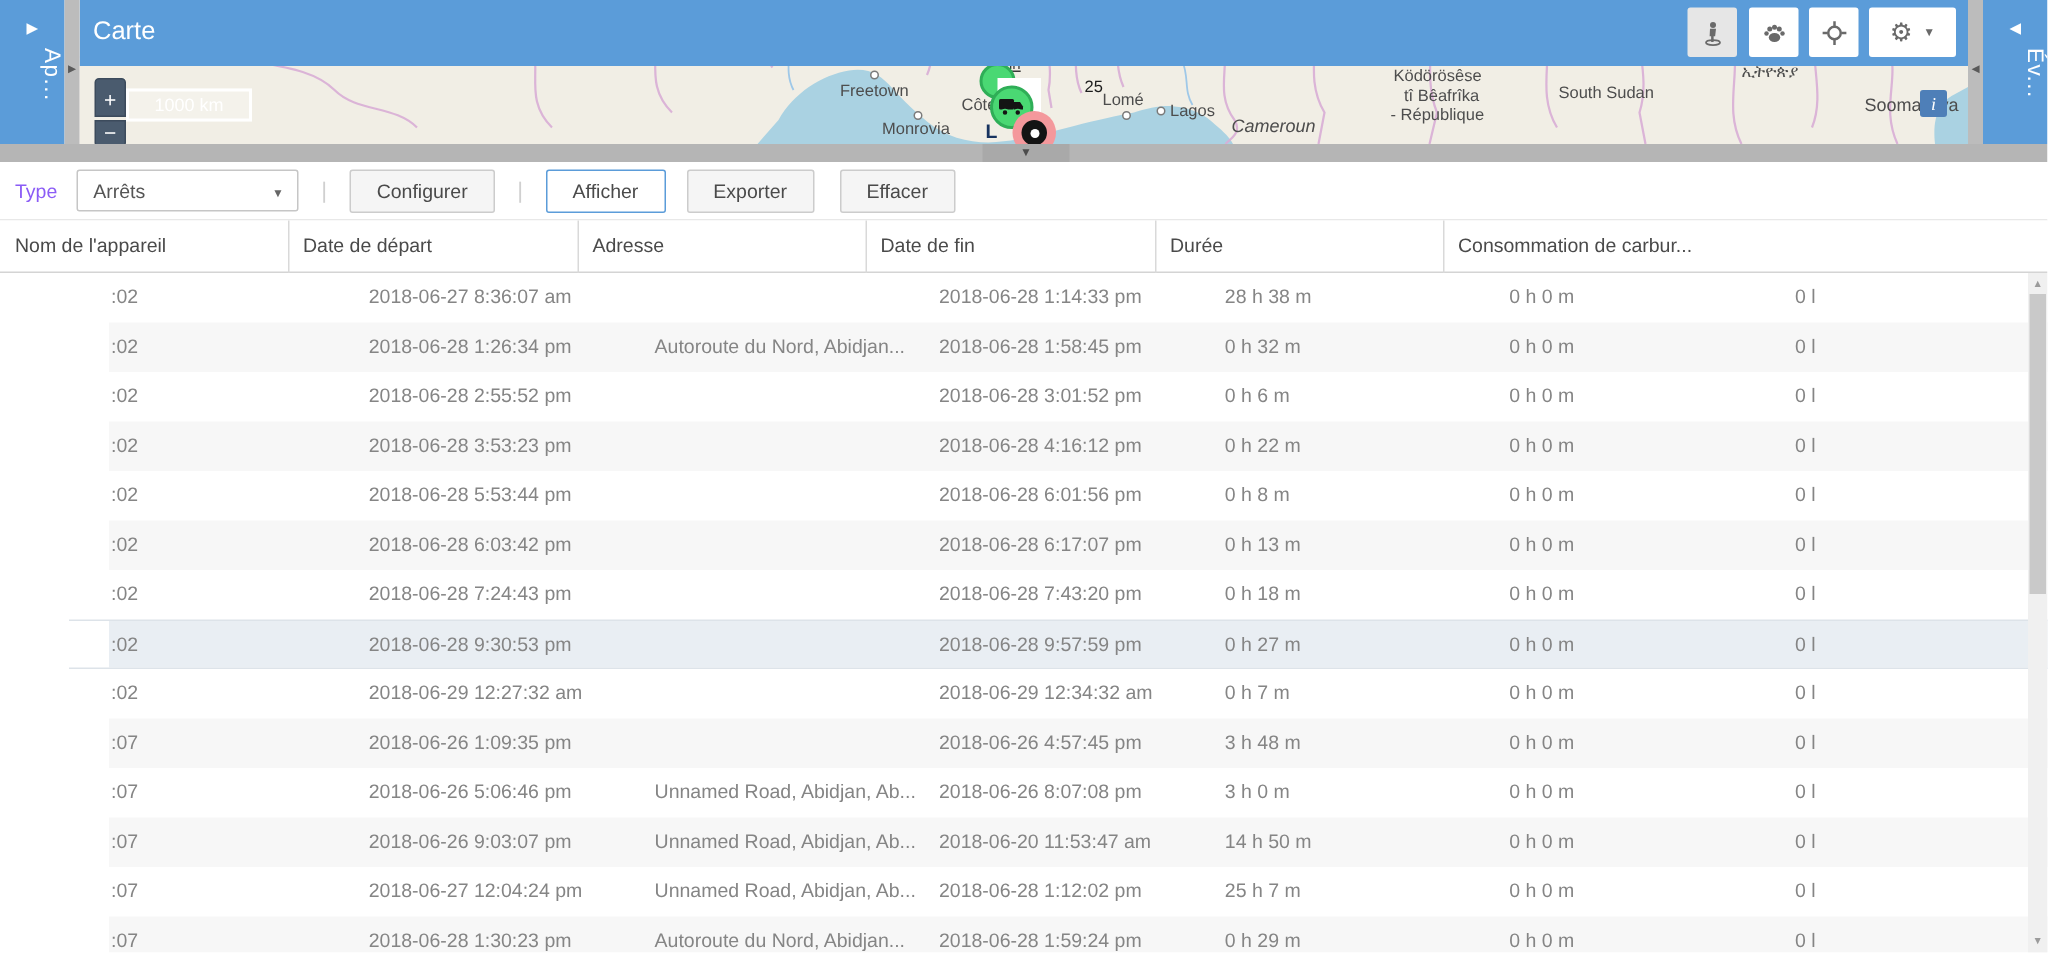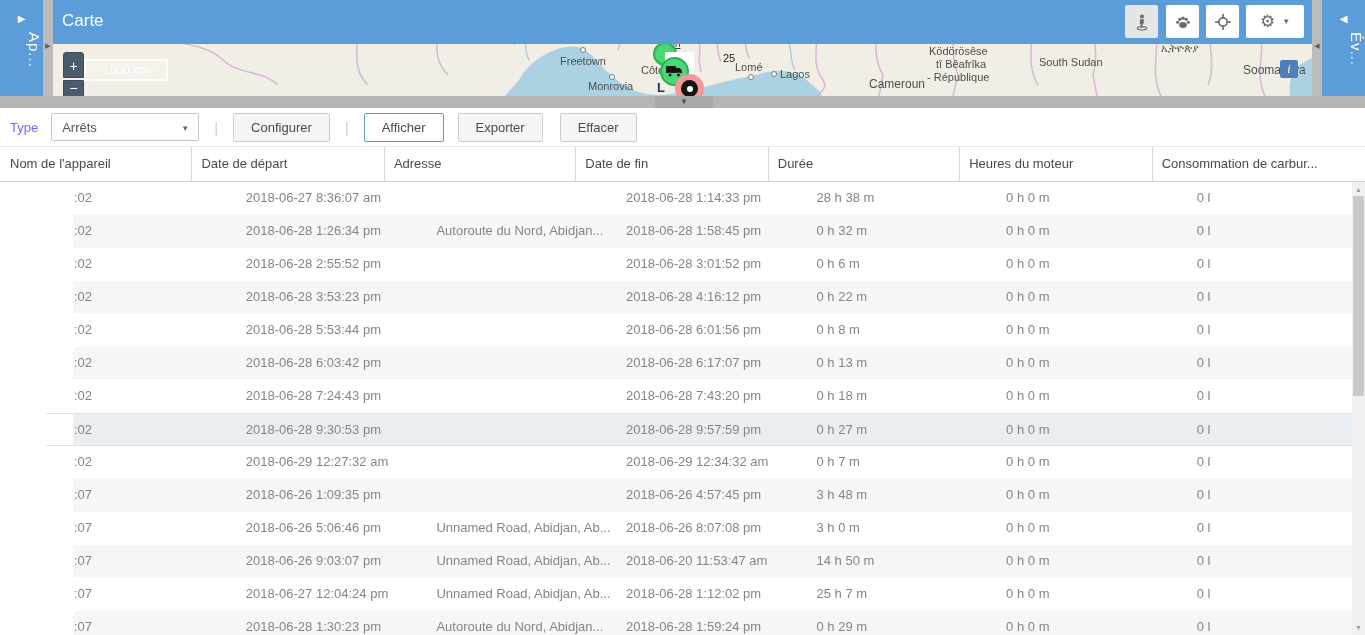--- a/index.html
+++ b/index.html
@@ -153,21 +153,21 @@
     <div class="map-layers">
         <span class="mlabel" style="left: 507px; top: 55px;">Freetown</span>
         <span class="mdot" style="left: 527px; top: 47px;"></span>
         <span class="mlabel" style="left: 535px; top: 80px;">Monrovia</span>
         <span class="mdot" style="left: 556px; top: 74px;"></span>
         <span class="mlabel" style="left: 588px; top: 64px;">Côte</span>
         <span class="mlabel" style="left: 682px; top: 61px;">Lomé</span>
         <span class="mdot" style="left: 695px; top: 74px;"></span>
         <span class="mlabel" style="left: 727px; top: 68px;">Lagos</span>
         <span class="mdot" style="left: 718px; top: 71px;"></span>
-        <span class="mlabel lg" style="left: 816px; top: 77px;">Cameroun</span>
+        <span class="mlabel lg" style="left: 768px; top: 77px; font-style: italic;">Cameroun</span>
         <span class="mlabel" style="left: 876px; top: 45px;">Ködörösêse</span>
         <span class="mlabel" style="left: 883px; top: 58px;">tî Bêafrîka</span>
         <span class="mlabel" style="left: 874px; top: 71px;">- République</span>
         <span class="mlabel" style="left: 986px; top: 56px;">South Sudan</span>
         <span class="mlabel" style="left: 1108px; top: 42px;">ኢትዮጵያ</span>
         <span class="mlabel lg" style="left: 1190px; top: 63px;">Soomaaliya</span>
         <span class="mlabel" style="left: 1268px; top: 76px;">الصومال</span>
       </div>
 
     <span class="partial-link">Eyin</span>
@@ -260,21 +260,20 @@
     <button class="tb-btn ml14">Exporter</button>
     <button class="tb-btn ml17">Effacer</button>
   </div>
 
   <div class="thead">
       <div class="th" style="width: 193px;">Nom de l'appareil</div>
       <div class="th" style="width: 193px;">Date de départ</div>
       <div class="th" style="width: 192px;">Adresse</div>
       <div class="th" style="width: 193px;">Date de fin</div>
       <div class="th" style="width: 192px;">Durée</div>
-      <div class="th" style="width: 193px;">Heures du moteur</div>
       <div class="th" style="width: 213px;">Consommation de carbur...</div>
     </div>
   <div class="tbody">
       <div class="tr">
         <div class="td td-device" style="width: 193px;">:02</div>
         <div class="td td-start" style="width: 193px;">2018-06-27 8:36:07 am</div>
         <div class="td td-address" style="width: 192px;"></div>
         <div class="td td-end" style="width: 193px;">2018-06-28 1:14:33 pm</div>
         <div class="td td-duration" style="width: 192px;">28 h 38 m</div>
         <div class="td td-engine" style="width: 193px;">0 h 0 m</div>

